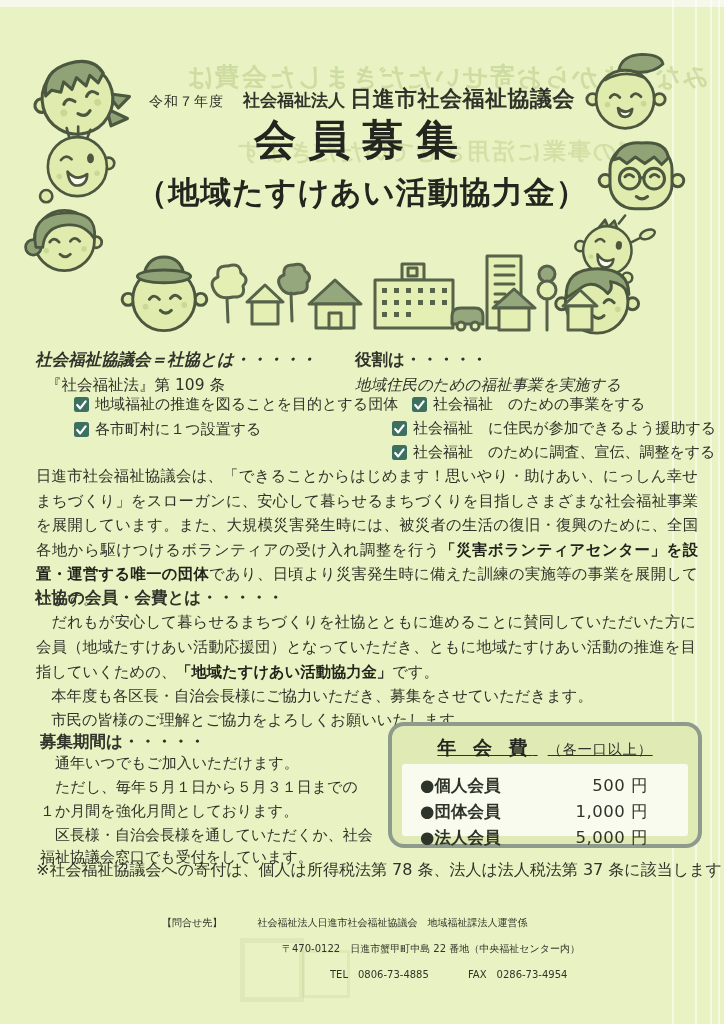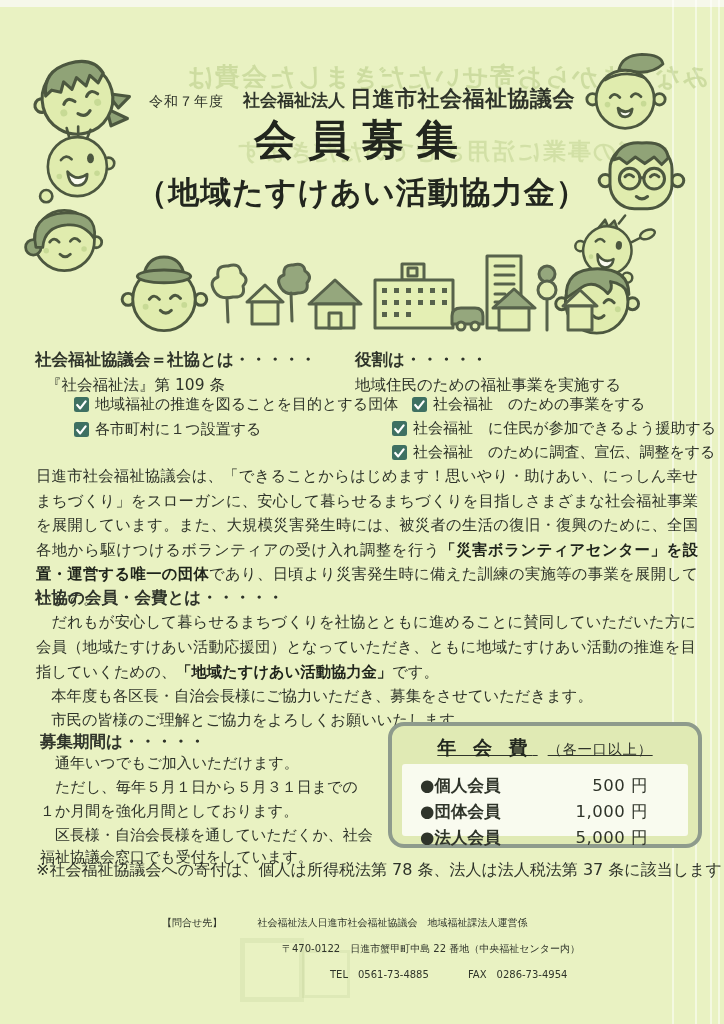--- a/index.html
+++ b/index.html
@@ -240,39 +240,39 @@
   </svg>
 
   <div class="era">
     <span class="pfx">令和７年度</span>
     <span class="org1">社会福祉法人</span>
     <span class="org2">日進市社会福祉協議会</span>
   </div>
   <div class="title">会員募集</div>
   <div class="subtitle">（地域たすけあい活動協力金）</div>
 
-  <div class="abs h" style="left:35px;top:349px;">社会福祉協議会＝社協とは・・・・・</div>
+  <div class="abs h" style="left:35px;top:349px;font-style:italic;">社会福祉協議会＝社協とは・・・・・</div>
   <div class="abs t15" style="left:46px;top:375px;font-size:15.5px;">『社会福祉法』第 109 条</div>
   <div class="abs checkrow" style="left:74px;top:395px;">
     <svg class="ckb" width="15" height="15" viewBox="0 0 15 15">
         <rect width="15" height="15" rx="2.5" fill="#3e7062"></rect>
         <path d="M3.2,8 l3,3.4 5.4,-7" stroke="#fff" stroke-width="2.2" fill="none" stroke-linecap="round" stroke-linejoin="round"></path>
       </svg>
     <span>地域福祉の推進を図ることを目的とする団体</span>
   </div>
   <div class="abs checkrow" style="left:74px;top:420px;">
     <svg class="ckb" width="15" height="15" viewBox="0 0 15 15">
         <rect width="15" height="15" rx="2.5" fill="#3e7062"></rect>
         <path d="M3.2,8 l3,3.4 5.4,-7" stroke="#fff" stroke-width="2.2" fill="none" stroke-linecap="round" stroke-linejoin="round"></path>
       </svg>
     <span>各市町村に１つ設置する</span>
   </div>
 
   <div class="abs h" style="left:355px;top:349px;">役割は・・・・・</div>
-  <div class="abs t15" style="left:355px;top:375px;font-size:15.5px;">地域住民のための福祉事業を実施する</div>
+  <div class="abs t15" style="left:355px;top:375px;font-size:15.5px;font-style:italic;">地域住民のための福祉事業を実施する</div>
   <div class="abs checkrow" style="left:392px;top:395px;padding-left:20px;">
     <svg class="ckb" width="15" height="15" viewBox="0 0 15 15">
         <rect width="15" height="15" rx="2.5" fill="#3e7062"></rect>
         <path d="M3.2,8 l3,3.4 5.4,-7" stroke="#fff" stroke-width="2.2" fill="none" stroke-linecap="round" stroke-linejoin="round"></path>
       </svg>
     <span>社会福祉　のための事業をする</span>
   </div>
   <div class="abs checkrow" style="left:392px;top:419px;">
     <svg class="ckb" width="15" height="15" viewBox="0 0 15 15">
         <rect width="15" height="15" rx="2.5" fill="#3e7062"></rect>
@@ -328,17 +328,17 @@
   </div>
 
   <div class="abs note" style="left:36px;top:860px;">※社会福祉協議会への寄付は、個人は所得税法第 78 条、法人は法人税法第 37 条に該当します</div>
 
   <div class="abs contact" style="left:162px;top:916px;">
     <span>【問合せ先】</span>
     <span style="margin-left:32px;">社会福祉法人日進市社会福祉協議会　地域福祉課法人運営係</span>
   </div>
   <div class="abs contact" style="left:282px;top:942px;">〒470-0122　日進市蟹甲町中島 22 番地（中央福祉センター内）</div>
   <div class="abs contact" style="left:330px;top:968px;">
-    <span>TEL　0561-73-4885</span>
+    <span>TEL　0806-73-4885</span>
     <span style="margin-left:36px;">FAX　0286-73-4954</span>
   </div>
 
 </div>
 
 </body></html>

